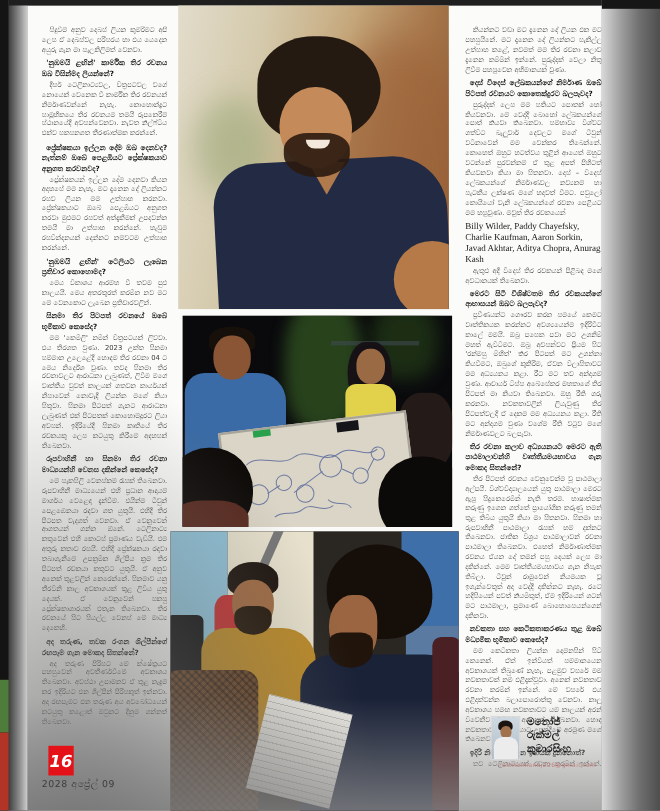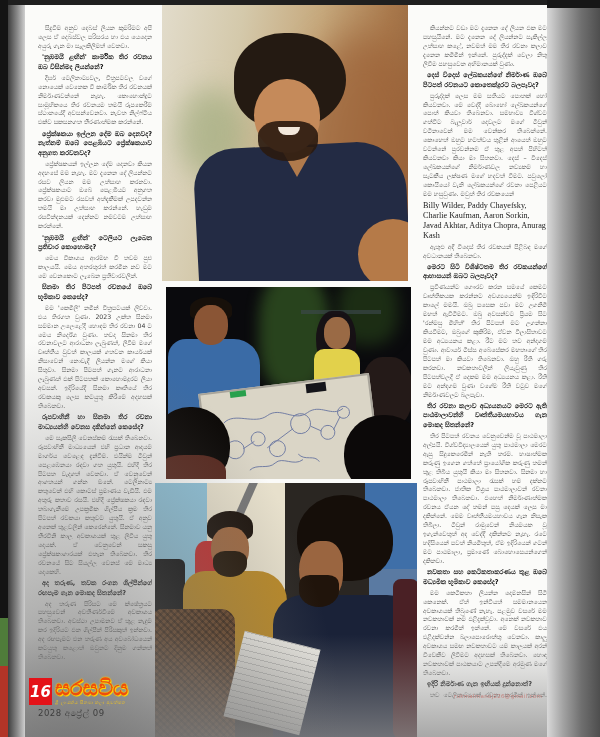--- a/index.html
+++ b/index.html
@@ -116,21 +116,21 @@
       background-image:repeating-linear-gradient(to bottom,rgba(120,120,120,.35) 0 1px,transparent 1px 6px);}
   .ph3 .chair{position:absolute;left:-6px;top:126px;width:86px;height:130px;background:#6b4526;
       border-radius:14px 14px 0 0;
       background-image:repeating-linear-gradient(45deg,rgba(0,0,0,.3) 0 2px,transparent 2px 5px),
                        repeating-linear-gradient(-45deg,rgba(0,0,0,.22) 0 2px,transparent 2px 5px);}
   .ph3 .chair-dark{position:absolute;left:238px;top:96px;width:26px;height:160px;background:#4a2025;
       border-radius:8px;}
   .ph3 .gear{position:absolute;left:-4px;top:76px;width:34px;height:70px;background:#121212;
       border-radius:6px;}
   
-  .footer{position:absolute;left:4px;top:673px;display:flex;align-items:flex-start;z-index:4;}
+  .footer{position:absolute;left:19px;top:673px;display:flex;align-items:flex-start;z-index:4;}
   .pagenum{width:23px;height:27px;background:#e41218;color:#fff;display:flex;align-items:center;
       justify-content:center;font-size:15px;font-weight:800;font-style:italic;}
   .brand{margin-left:3px;display:flex;flex-direction:column;}
   .masthead{font-size:21px;font-weight:bold;color:#ee4d0c;line-height:1;
       text-shadow:0 0 1px #ffd400,0 0 2px #ffd400,1px 1px 0 #ffd400;}
   .tagline{font-size:4.5px;color:#f5c51a;margin-top:1px;letter-spacing:.5px;}
   .issue-date{position:absolute;left:13px;top:703px;font-size:8.5px;color:#3d3d3d;z-index:4;
       letter-spacing:.5px;}
   
   .byline{position:absolute;left:421px;top:646px;width:104px;display:flex;gap:6px;z-index:4;
@@ -254,26 +254,32 @@
       <div class="m2-shirt"></div>
       <div class="m2-hair"></div>
       <div class="m2-face"></div>
       <div class="m2-beard"></div>
       <div class="papers"></div>
       <div class="chair-dark"></div>
     </div>
 
     <div class="footer">
       <div class="pagenum">16</div>
-      <div class="brand">
-        <div class="masthead">සරසවිය</div>
-        <div class="tagline">ශ්‍රී ලාංකේය සිනමා කලා පුවත්පත</div>
-      </div>
     </div>
     <div class="issue-date">2028 අප්‍රේල් 09</div>
 
+    <div class="byline">
+      <div class="byline-photo">
+        <div class="bp-hair"></div>
+        <div class="bp-face"></div>
+        <div class="bp-shirt"></div>
+      </div>
+      <div class="byline-name">මනෝජ්
+රුක්මල්
+කුමාරසිංහ</div>
+    </div>
     <div class="byline-email">rukmalmanoj226@gmail.com</div>
 
     <div class="page-shadow"></div>
   </div>
 
   <div class="edge-top"></div>
 </div>
 
 </body></html>

